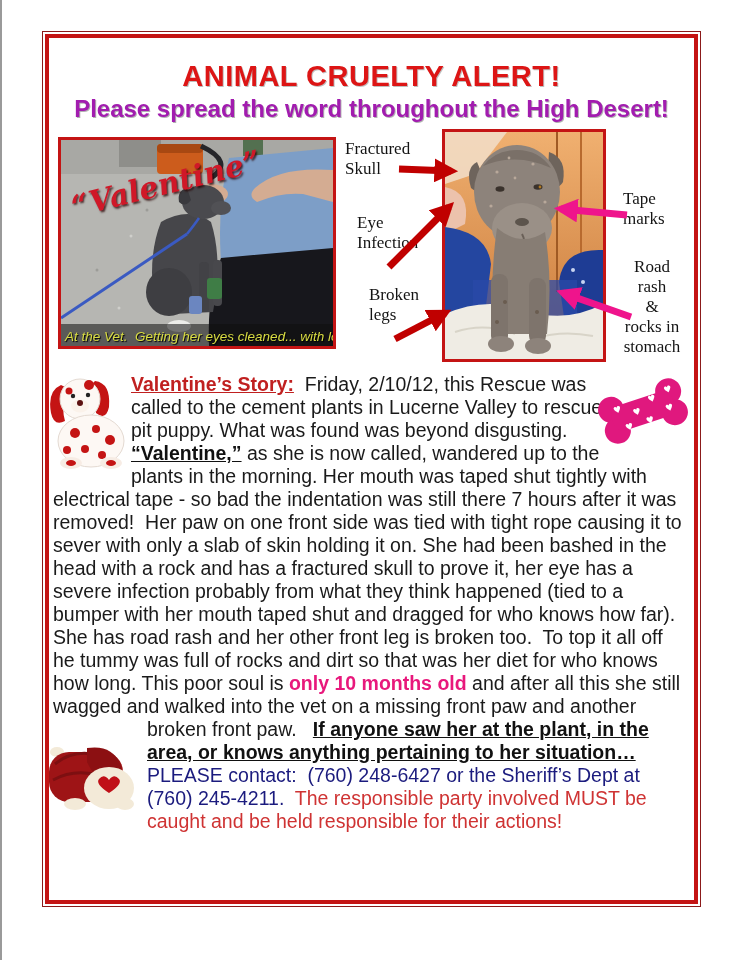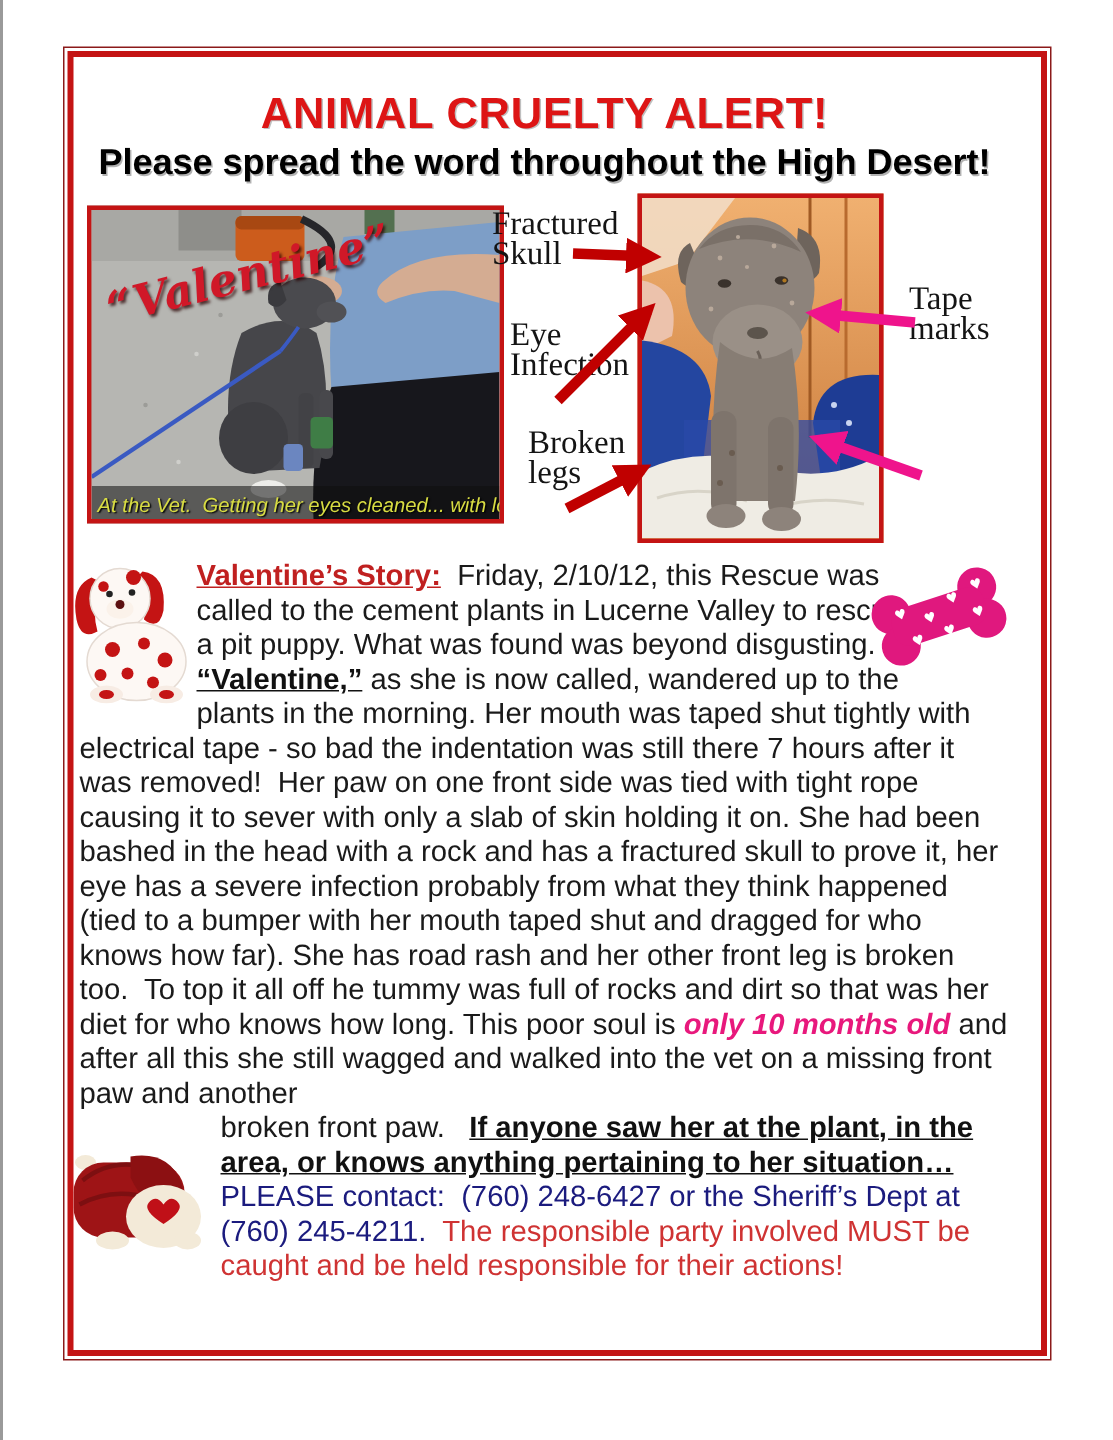--- a/index.html
+++ b/index.html
@@ -4,42 +4,42 @@
 <style>
   html,body{margin:0;padding:0;background:#ffffff;}
   .page{position:relative;width:742px;height:960px;background:#ffffff;overflow:hidden;
         font-family:"Liberation Sans",sans-serif;color:#1a1a1a;}
   .scan-edge{position:absolute;left:0;top:0;width:2px;height:100%;background:#9a9a9a;}
 
   .frame{position:absolute;left:42px;top:31px;width:659px;height:876px;
          border:1px solid #8b1a1a;padding:2px;box-sizing:border-box;}
   .frame-inner{width:100%;height:100%;box-sizing:border-box;border:4px solid var(--photo-border,#b01c24);
                position:relative;overflow:hidden;}
-  .content{padding:10px 20px 0 3px;}
+  .content{padding:10px 3px 0 3px;}
 
   h1.title{margin:12px 0 2px 0;text-align:center;font-size:29px;font-weight:bold;
            color:var(--title-red,#dd1515);text-shadow:1px 1px 0 rgba(0,0,0,.25);letter-spacing:.5px;}
-  h2.subtitle{margin:2px 0 6px 0;text-align:center;font-size:24px;font-weight:bold;color:#000000;
+  h2.subtitle{margin:2px 0 6px 0;text-align:center;font-size:24px;font-weight:bold;color:#a21caf;
               text-shadow:1px 1px 0 rgba(0,0,0,.3);}
 
   .photo-row{position:relative;height:238px;margin-top:4px;}
 
   .left-photo{position:absolute;left:6px;top:8px;width:272px;height:206px;
               border:3px solid var(--photo-border,#c41414);background:#b6b6b2;overflow:hidden;}
   .left-photo svg{display:block;}
   .valentine-overlay{position:absolute;left:8px;top:26px;transform:rotate(-14deg);
       font-family:"DejaVu Serif",serif;font-style:italic;font-weight:bold;font-size:30px;
       color:#d01828;text-shadow:1px 2px 2px rgba(40,0,0,.75);}
   .photo-caption{position:absolute;left:4px;right:2px;bottom:2px;font-size:13.5px;font-style:italic;
       color:var(--caption-yellow,#d8dc42);white-space:nowrap;text-shadow:1px 1px 1px #000;}
 
   .annotated{position:absolute;right:0;top:0;width:352px;height:238px;}
   .right-photo{position:absolute;left:103px;top:0;width:158px;height:227px;
                border:3px solid var(--photo-border,#c41414);background:#dc8f4a;overflow:hidden;}
-  .inj-label{position:absolute;font-family:"Liberation Serif",serif;font-size:22px;line-height:20px;
+  .inj-label{position:absolute;font-family:"Liberation Serif",serif;font-size:17px;line-height:20px;
              color:#141414;white-space:pre-line;}
   .lbl-fs{left:6px;top:10px;}
   .lbl-ei{left:18px;top:84px;}
   .lbl-bl{left:30px;top:156px;}
   .lbl-tm{left:284px;top:60px;width:62px;text-align:left;}
   .lbl-rr{left:276px;top:128px;width:74px;text-align:center;}
   .arrows{position:absolute;left:0;top:0;pointer-events:none;}
 
   .body-text{margin:6px 2px 0 1px;font-size:19.5px;line-height:23px;}
   .body-text p{margin:0;}
@@ -47,21 +47,21 @@
 
   .dal-float{float:left;width:78px;height:96px;position:relative;}
   .dal-float svg{position:absolute;left:-14px;top:-4px;}
   .bone-float{float:right;width:66px;height:76px;position:relative;}
   .bone-float svg{position:absolute;left:-28px;top:0;}
   .plush-float{float:left;width:94px;height:112px;position:relative;}
   .plush-float svg{position:absolute;left:-12px;top:4px;}
 
   .story-label{color:var(--story-red,#c02020);font-weight:bold;text-decoration:underline;}
   .bold-black{font-weight:bold;color:#111;text-decoration:underline;}
-  .age-highlight{color:var(--highlight-pink,#e8187c);font-weight:bold;font-style:italic;}
+  .age-highlight{color:var(--highlight-pink,#e8187c);font-weight:bold;}
   .contact-navy{color:var(--contact-navy,#1b1b7e);font-weight:normal;}
   .alert-red{color:var(--alert-red,#cf3333);}
 </style>
 </head>
 <body>
 
 <div class="page">
   <div class="scan-edge"></div>
   <div class="frame">
     <div class="frame-inner">
@@ -158,20 +158,25 @@
             </div>
 
             <div class="inj-label lbl-fs">Fractured
 Skull</div>
             <div class="inj-label lbl-ei">Eye
 Infection</div>
             <div class="inj-label lbl-bl">Broken
 legs</div>
             <div class="inj-label lbl-tm">Tape
 marks</div>
+            <div class="inj-label lbl-rr">Road
+rash
+&amp;
+rocks in
+stomach</div>
 
             <svg class="arrows" width="352" height="238" viewBox="0 0 352 238">
               <defs>
                 <marker id="ah-red" viewBox="0 0 10 10" refX="7" refY="5" markerWidth="3.4" markerHeight="3.4" orient="auto">
                   <path d="M0 0 L10 5 L0 10 z" fill="#c00000"></path>
                 </marker>
                 <marker id="ah-pink" viewBox="0 0 10 10" refX="7" refY="5" markerWidth="3.4" markerHeight="3.4" orient="auto">
                   <path d="M0 0 L10 5 L0 10 z" fill="#ef148c"></path>
                 </marker>
               </defs>

